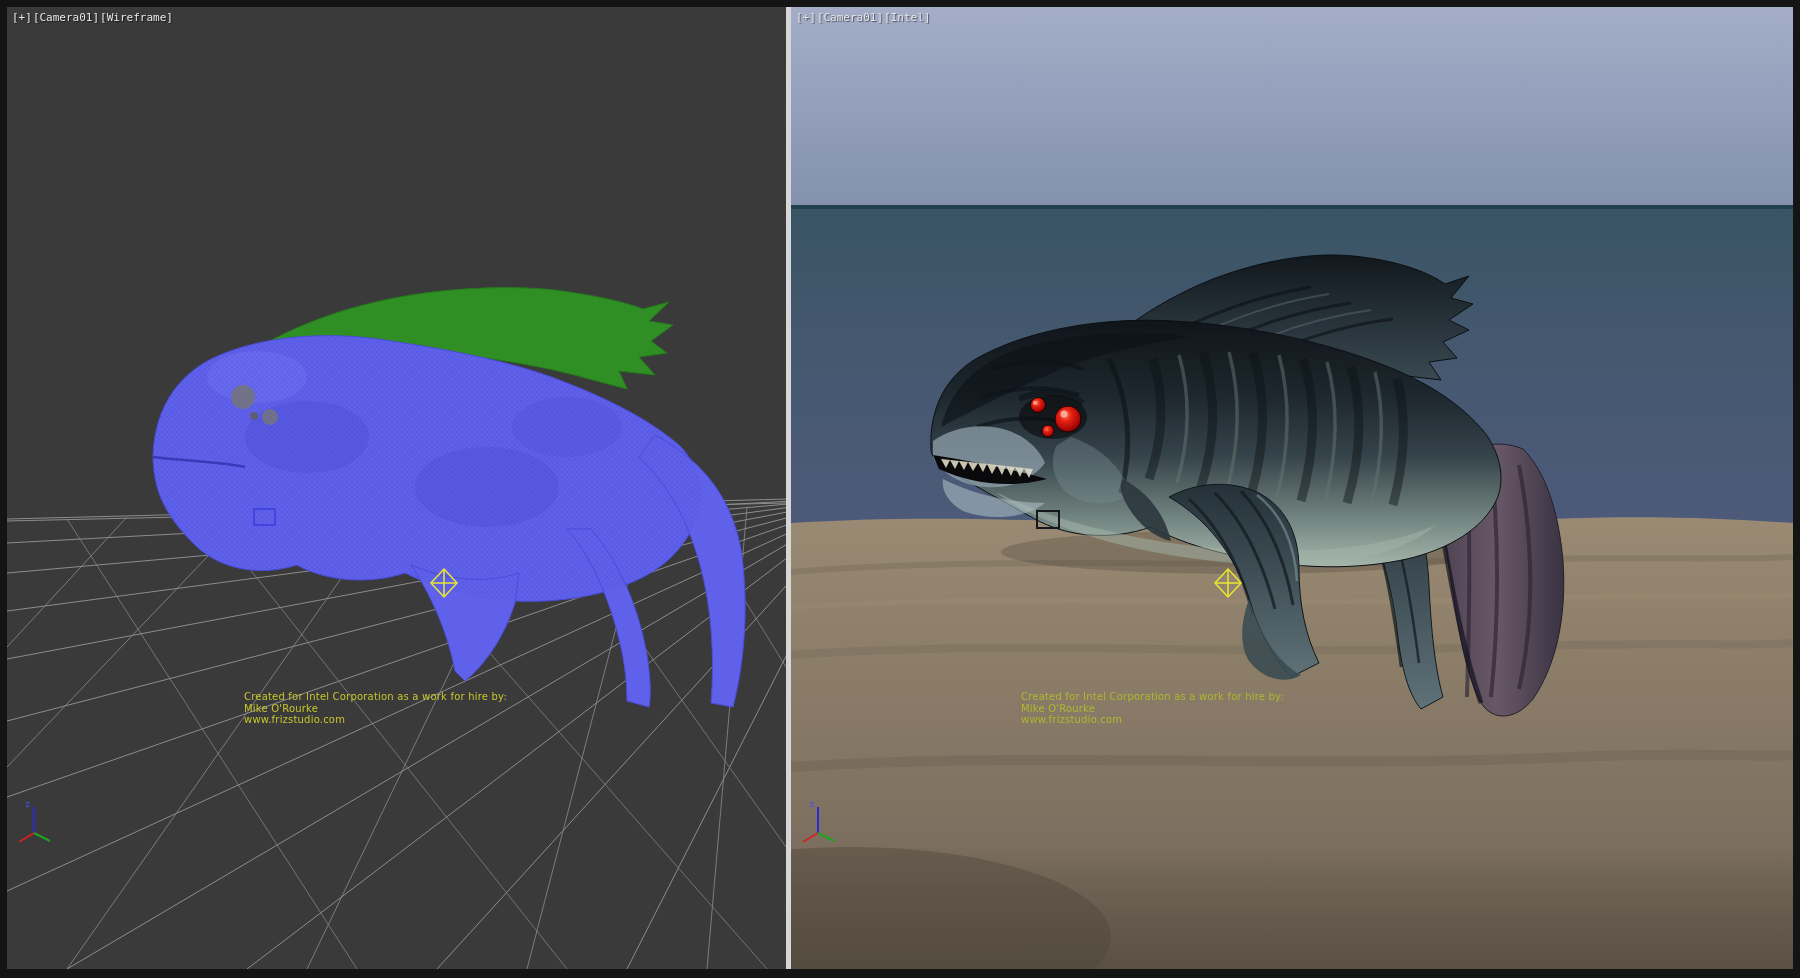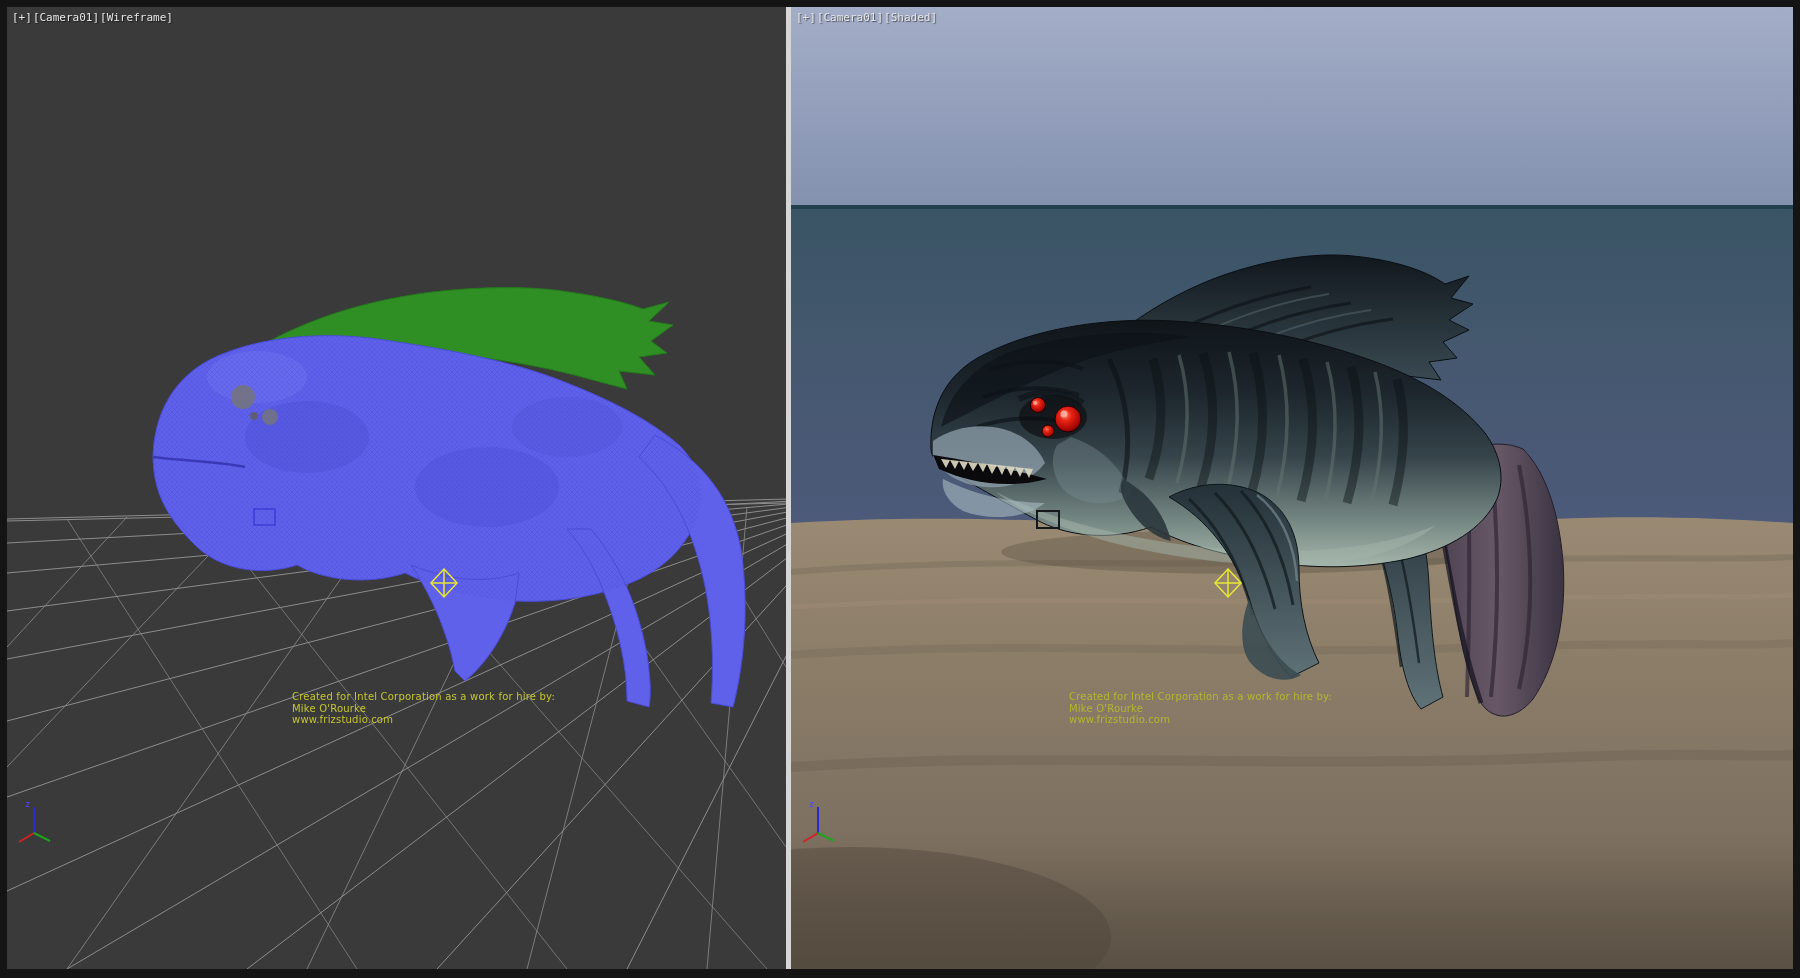--- a/index.html
+++ b/index.html
@@ -4,21 +4,21 @@
 <style>
   html,body{margin:0;padding:0;background:#0e0e0e;}
   .frame{position:relative;width:1800px;height:978px;background:#141414;display:flex;padding:7px 7px 9px 7px;box-sizing:border-box;font-family:"DejaVu Sans",sans-serif;}
   .viewport{position:relative;height:962px;overflow:hidden;}
   .viewport.left{width:779px;background:#3a3a3a;}
   .divider{width:5px;height:962px;background:#d6d6d6;cursor:ew-resize;}
   .viewport.right{width:1002px;background:#8d7e69;}
   .scene{position:absolute;left:0;top:0;width:100%;height:100%;display:block;}
   .vp-label{position:absolute;top:4px;left:5px;z-index:6;font:11px "DejaVu Sans Mono",monospace;color:#e6e6e6;display:flex;gap:1px;text-shadow:1px 1px 1px rgba(0,0,0,.55);}
   .vp-label span{cursor:pointer;white-space:pre;}
-  .watermark{position:absolute;z-index:5;font:10px "DejaVu Sans",sans-serif;line-height:11.5px;letter-spacing:.2px;margin-left:48px;}
+  .watermark{position:absolute;z-index:5;font:10px "DejaVu Sans",sans-serif;line-height:11.5px;letter-spacing:.2px;}
   .viewport.left .watermark{left:237px;top:684px;color:#c6c62e;}
   .viewport.right .watermark{left:230px;top:684px;color:#b1b72d;}
   .axis-tripod{position:absolute;left:10px;top:790px;z-index:5;}
 </style>
 </head>
 <body>
 
 <div class="frame">
 
   <div class="viewport left">
@@ -102,21 +102,21 @@
       <line x1="17" y1="36" x2="33" y2="44" stroke="#1fa41f" stroke-width="2"></line>
     </svg>
   </div>
 
   <div class="divider"></div>
 
   <div class="viewport right">
     <div class="vp-label">
       <span>[+]</span>
       <span>[Camera01]</span>
-      <span>[Shaded]</span>
+      <span>[Intel]</span>
     </div>
 
     <svg class="scene" viewBox="0 0 1002 962" preserveAspectRatio="none">
       <defs>
         <linearGradient id="gSkyTop" x1="0" y1="0" x2="0" y2="1">
           <stop offset="0" stop-color="#a3adc7"></stop>
           <stop offset="1" stop-color="#8391af"></stop>
         </linearGradient>
         <linearGradient id="gSkyLow" x1="0" y1="0" x2="0" y2="1">
           <stop offset="0" stop-color="#395464"></stop>

